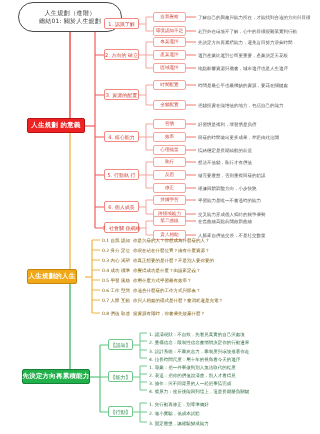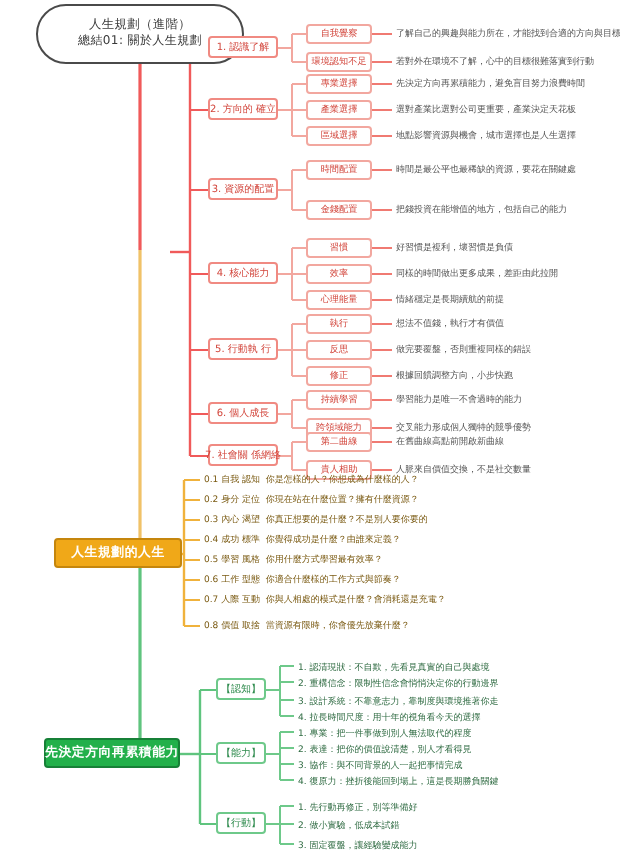--- a/index.html
+++ b/index.html
@@ -25,21 +25,21 @@
   }
   .root .l2{font-size:6px;}
 
   
   .trunk{
     display:flex;align-items:center;justify-content:center;
     color:#fff;font-size:6.4px;font-weight:bold;letter-spacing:.3px;
     border-radius:2px;
   }
   .trunk.red{left:27px;top:118px;width:58px;height:15px;background:#ee2222;border:1.2px solid #b81212;}
-  .trunk.amber{left:27px;top:269px;width:64px;height:15px;background:#f0a818;border:1.2px solid #c5860d;}
+  .trunk.amber{left:27px;top:269px;width:50px;height:15px;background:#f0a818;border:1.2px solid #c5860d;}
   .trunk.green{left:22px;top:369px;width:68px;height:15px;background:#22b04a;border:1.2px solid #178037;}
 
   
   .b2{
     display:flex;align-items:center;justify-content:center;
     font-size:5px;border-radius:2px;
   }
   .b2.red{background:#fff;border:1px solid #f08a82;color:#d2443a;height:11px;}
   .b2.green{background:#fff;border:1px solid #6ec98a;color:#2d8a4c;height:11px;}
 
@@ -135,20 +135,21 @@
 
     <path d="M133 412 L140 412 M140 403 L140 422" stroke="#6ec98a" stroke-width="1" fill="none"></path>
     <path d="M140 403 L147 403 M140 412 L147 412 M140 422 L147 422" stroke="#6ec98a" stroke-width="1" fill="none"></path>
   </svg>
 
   <div class="node root">
     <span>人生規劃（進階）</span>
     <span class="l2">總結01: 關於人生規劃</span>
   </div>
 
+  <div class="node trunk red">人生規劃 的意義</div>
 
   <div class="node b2 red" style="left:104px;top:18px;width:35px;">1. 認識了解</div>
   <div class="node b2 red" style="left:104px;top:49px;width:35px;">2. 方向的 確立</div>
   <div class="node b2 red" style="left:104px;top:89px;width:35px;">3. 資源的配置</div>
   <div class="node b2 red" style="left:104px;top:131px;width:35px;">4. 核心能力</div>
   <div class="node b2 red" style="left:104px;top:169px;width:35px;">5. 行動執 行</div>
   <div class="node b2 red" style="left:104px;top:201px;width:35px;">6. 個人成長</div>
   <div class="node b2 red" style="left:104px;top:222px;width:35px;">7. 社會關 係網絡</div>
 
   <div class="node b3" style="left:153px;top:12px;width:33px;">自我覺察</div>

